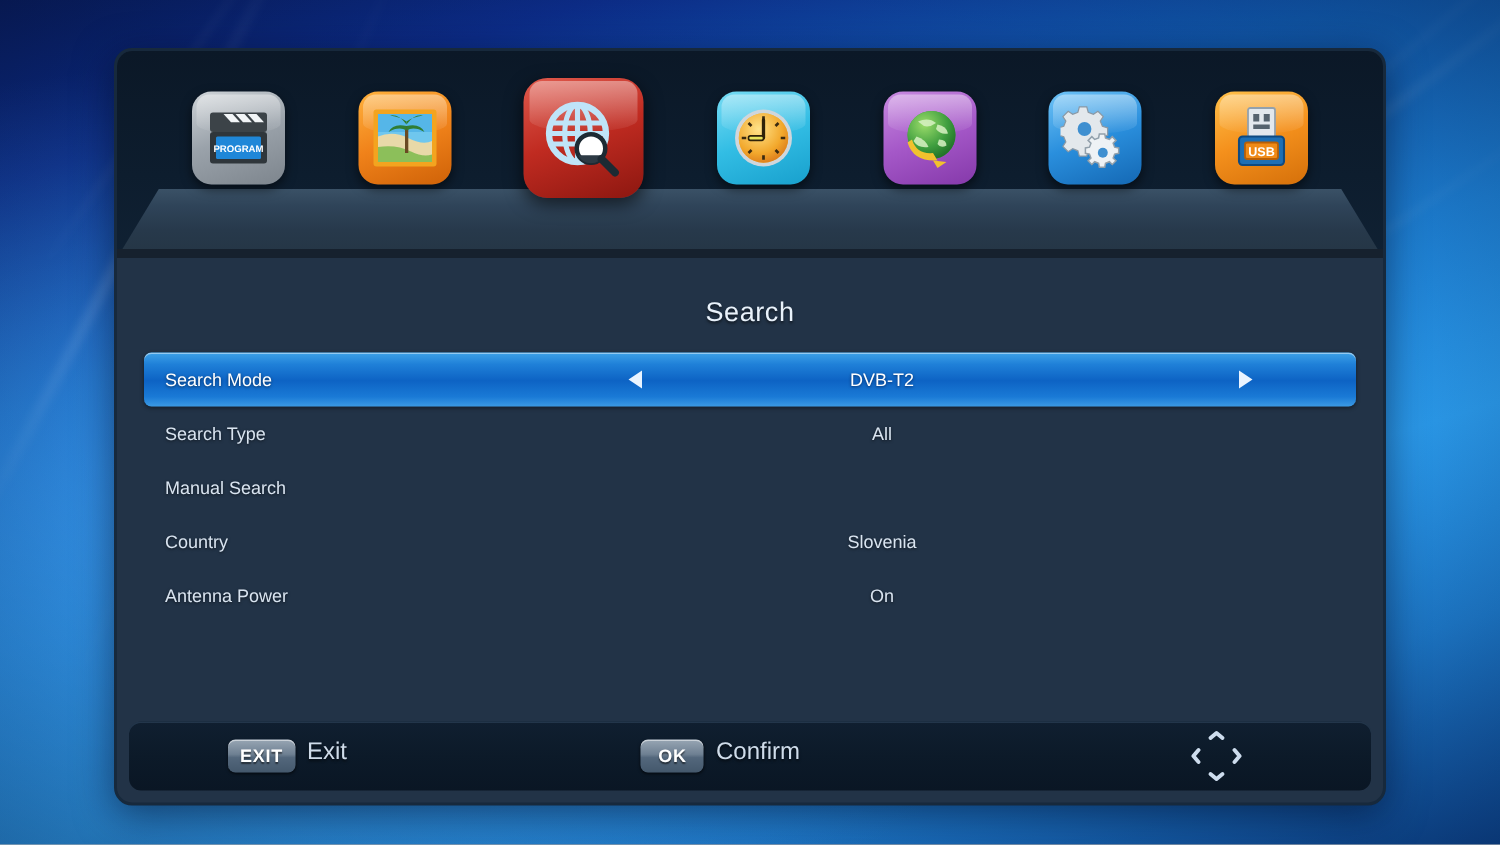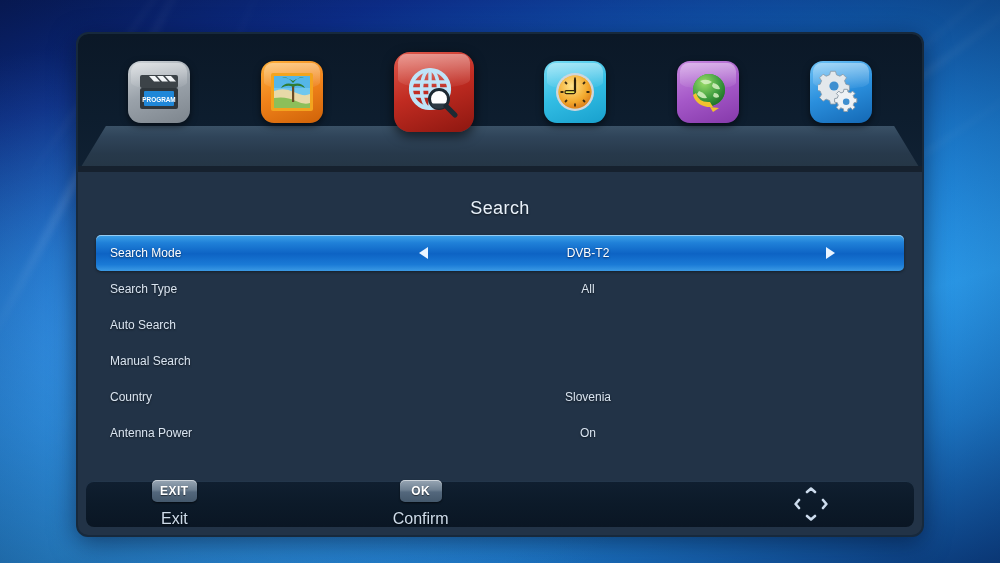--- a/index.html
+++ b/index.html
@@ -182,21 +182,21 @@
   #footer {
     position: absolute;
     left: 8px; right: 8px; bottom: 8px;
     height: 46px;
     border-radius: 8px;
     background: linear-gradient(180deg, #101f30 0%, #0c1a29 50%, #0a1624 100%);
     box-shadow: inset 0 1px 0 rgba(120,160,200,.18);
     display: flex;
     align-items: center;
   }
-  .hint { display: flex; align-items: center; gap: 8px; flex-direction: column; }
+  .hint { display: flex; gap: 8px; }
   .hint.exit    { margin-left: 66px; }
   .hint.confirm { margin-left: 196px; }
   .key {
     display: inline-flex; align-items: center; justify-content: center;
     min-width: 42px; height: 22px;
     padding: 0 8px;
     border-radius: 5px;
     font-size: 12px; font-weight: bold;
     color: #ffffff;
     letter-spacing: .5px;
@@ -339,44 +339,51 @@
               <path d="M19 4 h6 l1.2 4.3 l4.2 1.7 l3.7-2.4 l4.3 4.3 l-2.4 3.7 l1.7 4.2 l4.3 1.2 v6 l-4.3 1.2 l-1.7 4.2 l2.4 3.7 l-4.3 4.3 l-3.7-2.4 l-4.2 1.7 l-1.2 4.3 h-6 l-1.2-4.3 l-4.2-1.7 l-3.7 2.4 l-4.3-4.3 l2.4-3.7 l-1.7-4.2 l-4.3-1.2 v-6 l4.3-1.2 l1.7-4.2 l-2.4-3.7 l4.3-4.3 l3.7 2.4 l4.2-1.7 Z" transform="translate(-3,-2) scale(0.82)"></path>
             </g>
             <circle cx="16" cy="16" r="4.6" fill="#3e8fd0"></circle>
             <g fill="#eef2f5" stroke="#92a0ab" stroke-width="1">
               <path d="M30 22 l2.6 1 l1.9-1.9 l2.5 2.5 l-1.9 1.9 l1 2.6 l2.7 .5 v3.6 l-2.7 .5 l-1 2.6 l1.9 1.9 l-2.5 2.5 l-1.9-1.9 l-2.6 1 l-.5 2.7 h-3.6 l-.5-2.7 l-2.6-1 l-1.9 1.9 l-2.5-2.5 l1.9-1.9 l-1-2.6 l-2.7-.5 v-3.6 l2.7-.5 l1-2.6 l-1.9-1.9 l2.5-2.5 l1.9 1.9 l2.6-1 l.5-2.7 h3.6 Z"></path>
             </g>
             <circle cx="28.2" cy="31.8" r="3.3" fill="#3e8fd0"></circle>
           </svg>
         </div>
 
+        <div class="tile t-usb">
+          <svg width="40" height="44" viewBox="0 0 40 44">
+            <rect x="11" y="2" width="18" height="20" rx="1.5" fill="#e2e8ee" stroke="#93a1ad" stroke-width="1.2"></rect>
+            <rect x="14.5" y="6" width="4" height="5" fill="#55636f"></rect>
+            <rect x="21.5" y="6" width="4" height="5" fill="#55636f"></rect>
+            <rect x="14.5" y="13" width="11" height="3" fill="#55636f"></rect>
+            <rect x="5" y="21" width="30" height="19" rx="2.5" fill="#1e6fb4" stroke="#0e4a82" stroke-width="1.4"></rect>
+            <rect x="9" y="25" width="22" height="11" rx="1.5" fill="#f08a16" stroke="#b85f06" stroke-width="1.2"></rect>
+            <text x="20" y="34" font-size="8.4" font-weight="bold" fill="#ffffff" text-anchor="middle" font-family="Liberation Sans, sans-serif">USB</text>
+          </svg>
+        </div>
 
       </div>
     </div>
 
     <div id="title">Search</div>
 
     <div id="list">
 
       <div class="row active">
         <span class="label">Search Mode</span>
         <span class="arrow left"></span>
         <span class="value">DVB-T2</span>
         <span class="arrow right"></span>
       </div>
 
       <div class="row">
         <span class="label">Search Type</span>
         <span class="value">All</span>
       </div>
 
-      <div class="row">
-        <span class="label">Auto Search</span>
-        <span class="value"></span>
-      </div>
 
       <div class="row">
         <span class="label">Manual Search</span>
         <span class="value"></span>
       </div>
 
       <div class="row">
         <span class="label">Country</span>
         <span class="value">Slovenia</span>
       </div>

